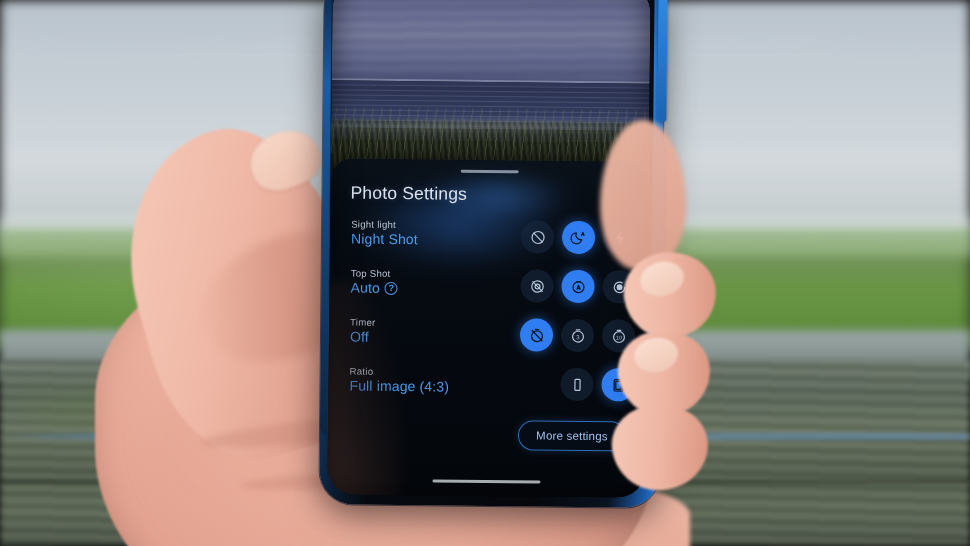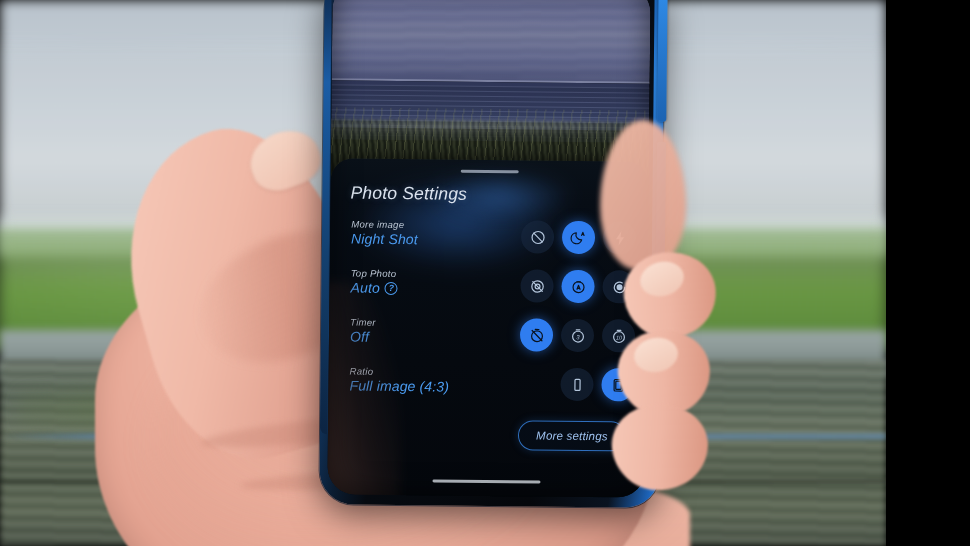--- a/index.html
+++ b/index.html
@@ -1,19 +1,19 @@
 <!DOCTYPE html>
 <html><head>
 <meta charset="utf-8">
 <style>
   * { margin:0; padding:0; box-sizing:border-box; }
   html,body { width:970px; height:546px; overflow:hidden; background:#000; }
   body { font-family:"Liberation Sans", sans-serif; }
 
-  #stage { position:relative; width:886px; height:546px; overflow:hidden;font-style:italic; }
+  #stage { position:relative; width:970px; height:546px; overflow:hidden; }
 
   
   .bg { position:absolute; inset:0; overflow:hidden; }
   .bg-sky {
     position:absolute; left:0; top:0; width:100%; height:47%;
     background:
       linear-gradient(180deg,#b9c3cc 0%, #c2cbd3 22%, #cbd3d9 44%,
                       #d4dade 62%, #c9d0d2 80%, #b9c2c0 100%);
     filter:blur(6px);
   }
@@ -380,21 +380,21 @@
 
       <div class="panel">
         <div class="panel-glow"></div>
         <div class="panel-glow2"></div>
         <div class="drag-handle"></div>
         <div class="panel-title">Photo Settings</div>
 
         <div class="rows">
 
           <div class="row">
-            <div class="row-label">More image</div>
+            <div class="row-label">Sight light</div>
             <div class="row-value">
               <span>Night Shot</span>
             </div>
             <div class="opts">
               <div class="opt">
                 <svg viewBox="0 0 24 24">
                     <circle cx="12" cy="12" r="8"></circle>
                     <line x1="6.3" y1="6.3" x2="17.7" y2="17.7"></line>
                   </svg>
               </div>
@@ -406,21 +406,21 @@
               </div>
               <div class="opt">
                 <svg viewBox="0 0 24 24">
                     <path d="M13.6 2.5 6.6 13.2h4.6l-1 8.3 7.2-11h-4.7z" fill="#b4c6dc" stroke="none"></path>
                   </svg>
               </div>
             </div>
           </div>
 
           <div class="row">
-            <div class="row-label">Top Photo</div>
+            <div class="row-label">Top Shot</div>
             <div class="row-value">
               <span>Auto</span>
               <span class="help-icon">?</span>
             </div>
             <div class="opts">
               <div class="opt">
                 <svg viewBox="0 0 24 24">
                     <circle cx="12" cy="12" r="7.6"></circle>
                     <circle cx="12" cy="12" r="3.2"></circle>
                     <line x1="5.6" y1="5.6" x2="18.4" y2="18.4"></line>

